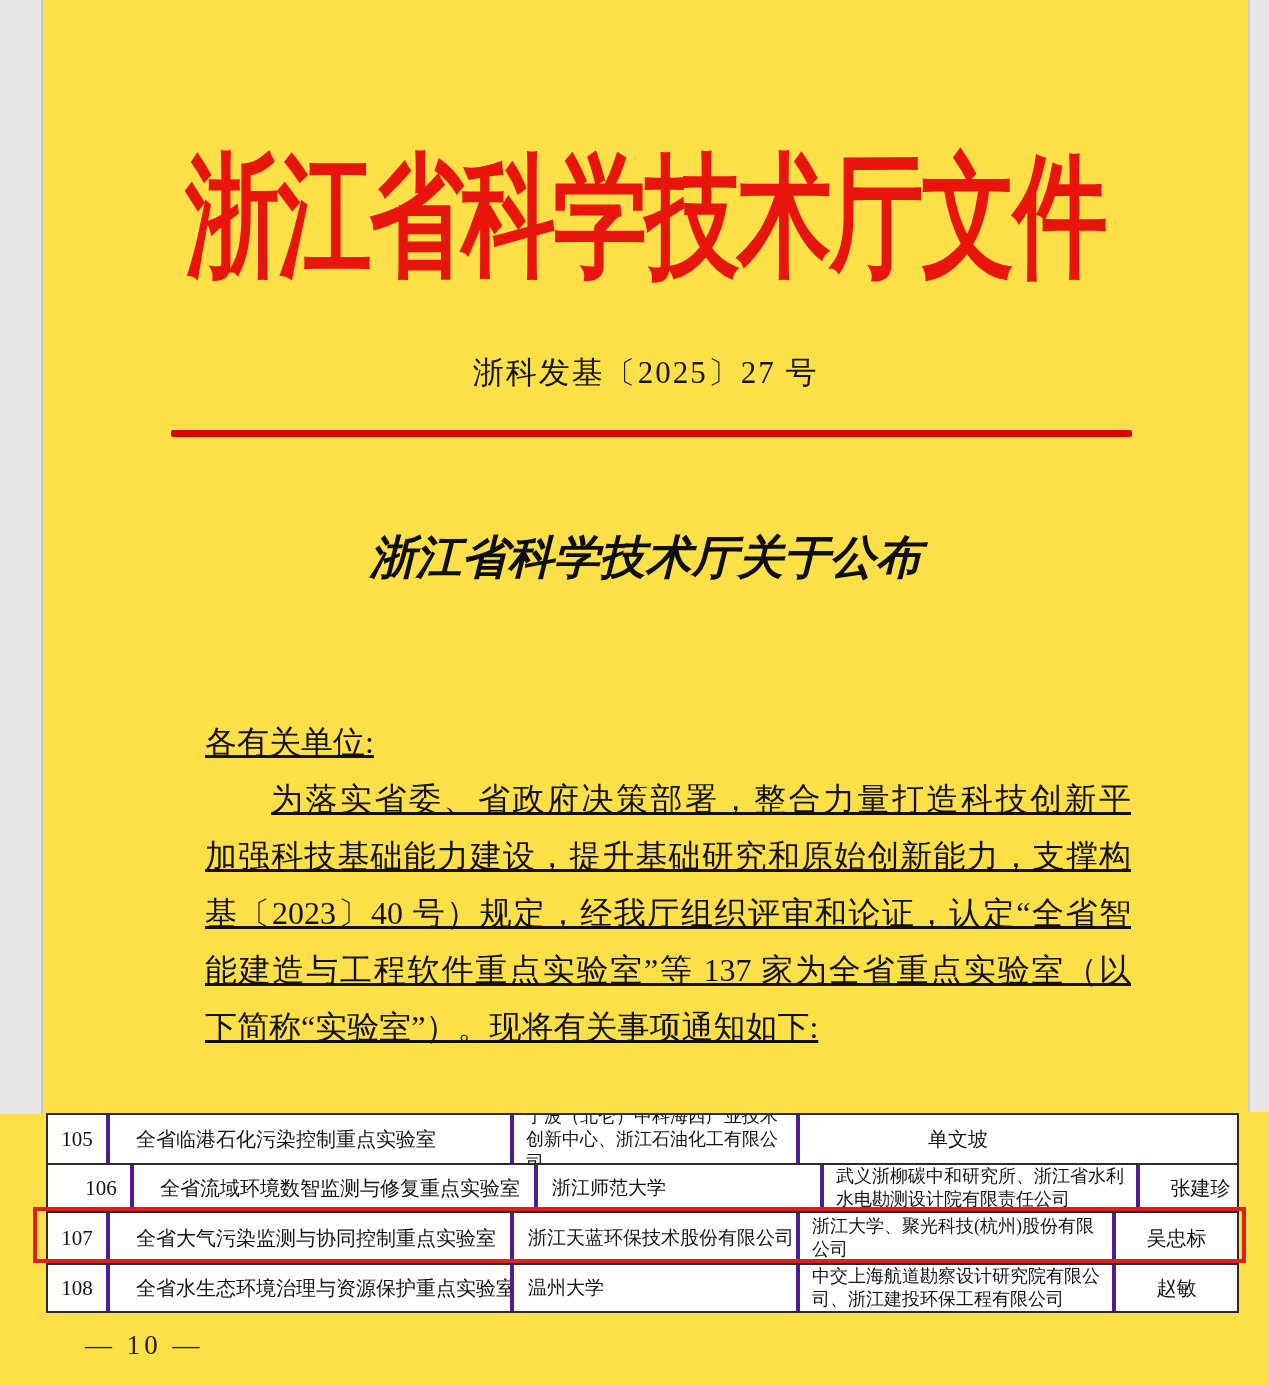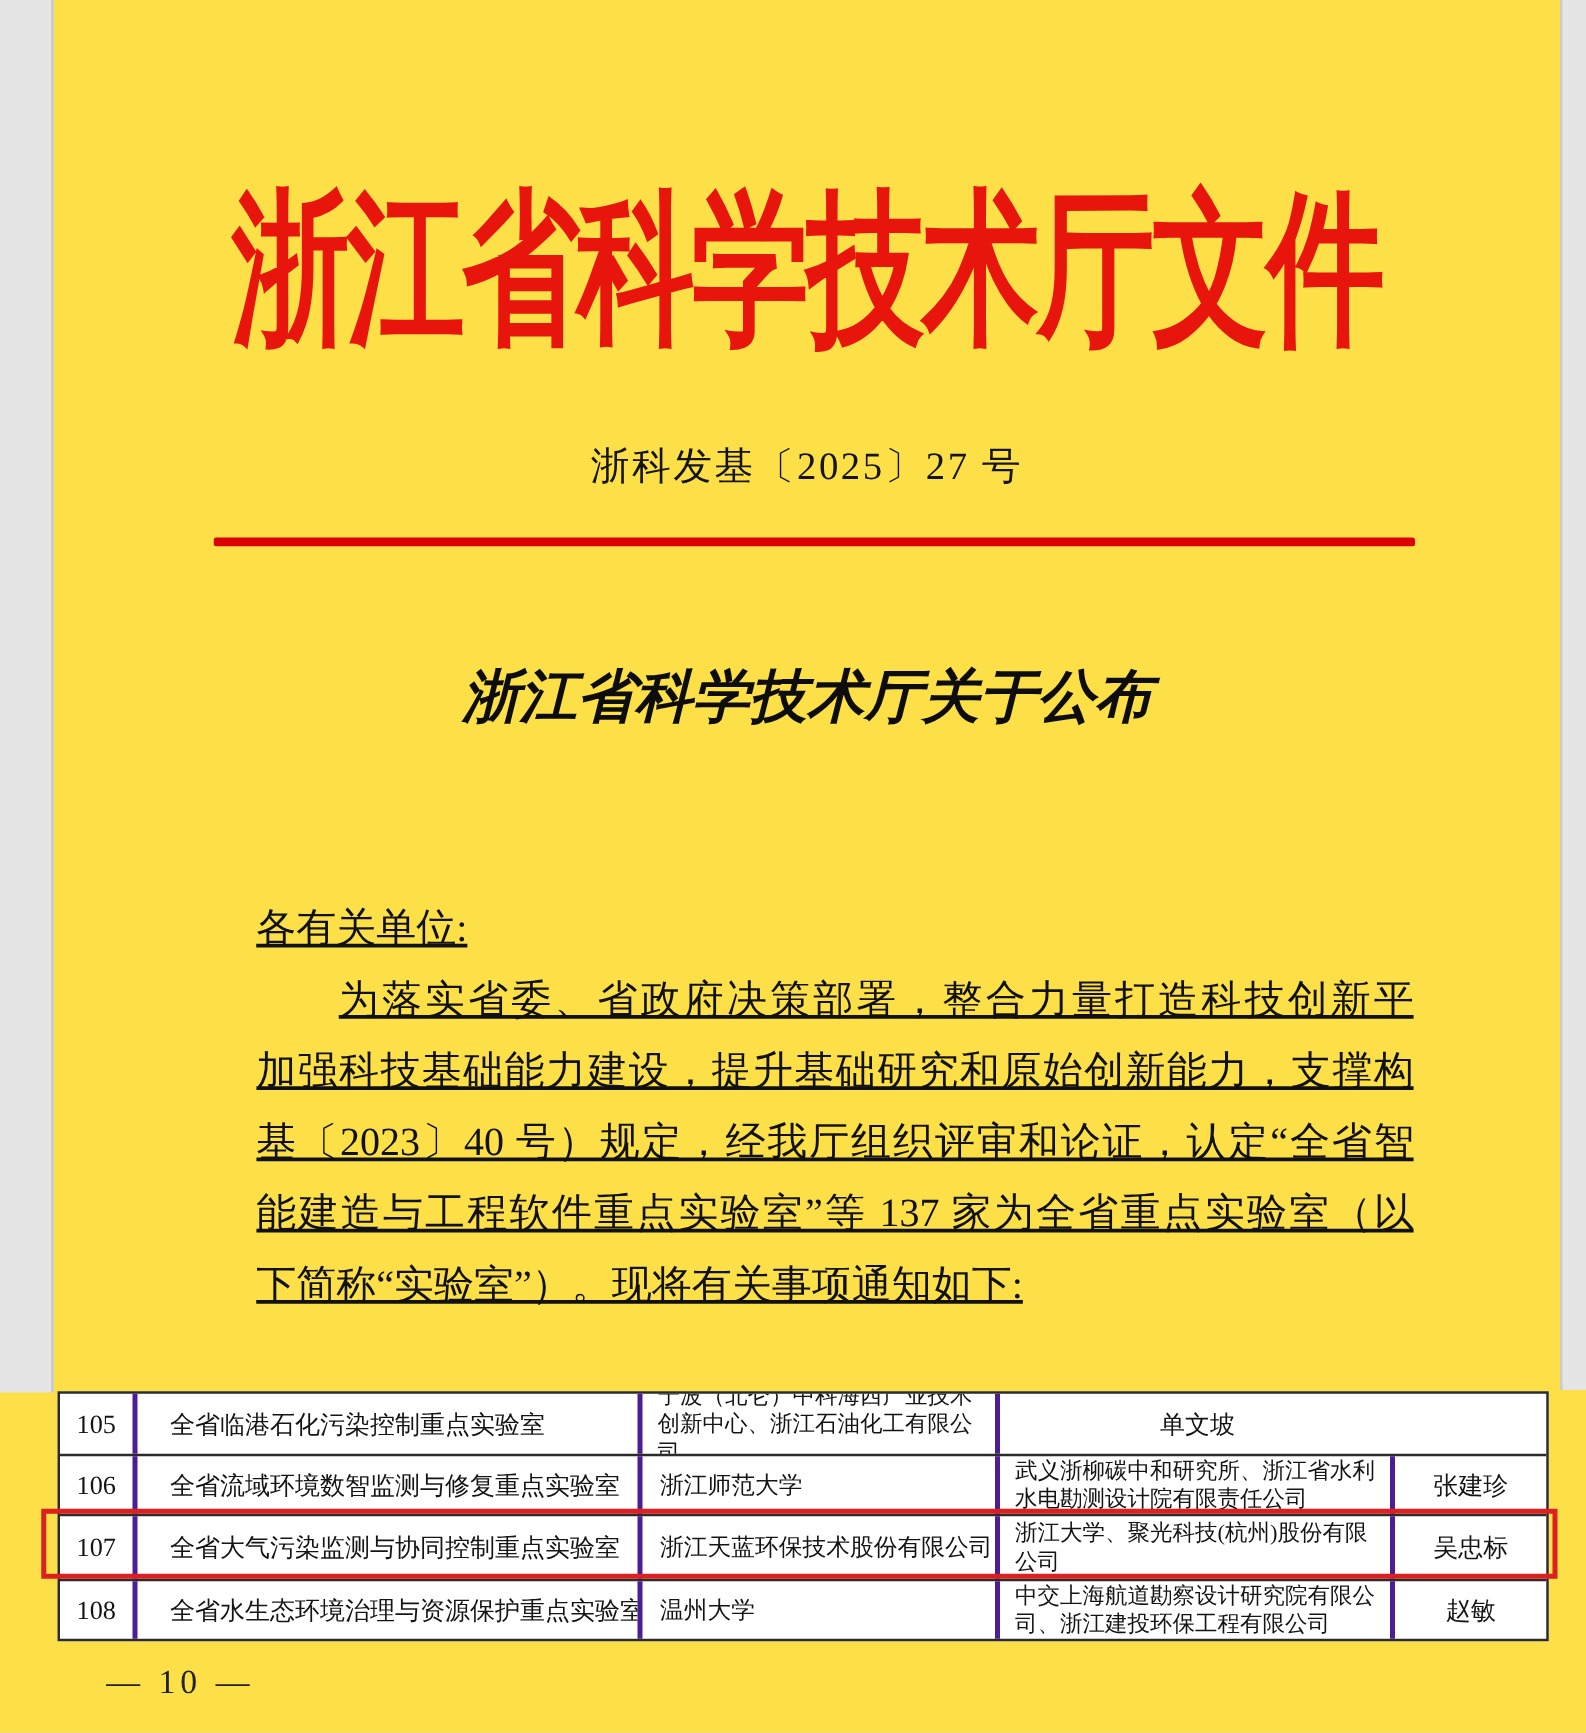--- a/index.html
+++ b/index.html
@@ -45,21 +45,21 @@
 
   
   .lab-table{
     position:absolute;left:46px;top:1113px;width:1193px;
     border:2px solid #2b2b2b;box-sizing:border-box;background:#ffffff;
   }
   .trow{display:grid;grid-template-columns:62px 404px 286px 316px 121px;
     border-bottom:2px solid #2b2b2b;}
   .trow:last-child{border-bottom:none;}
   .trow:nth-child(1){height:48px;}
-  .trow:nth-child(2){height:46px;}
+  .trow:nth-child(2){height:46px;padding-left:24px;}
   .trow:nth-child(3){height:50px;}
   .trow:nth-child(4){height:46px;}
   .cell{border-right:4px solid #4c1d95;display:flex;align-items:center;
     box-sizing:border-box;overflow:hidden;color:#141414;}
   .cell:last-child{border-right:none;}
   .c-num{justify-content:center;font-size:21px;}
   .c-lab{padding-left:26px;font-size:20px;white-space:nowrap;}
   .c-inst{padding-left:14px;font-size:19px;white-space:nowrap;}
   .c-part{padding:2px 8px 2px 12px;font-size:18px;line-height:23px;}
   .c-dir{justify-content:center;font-size:20px;}

